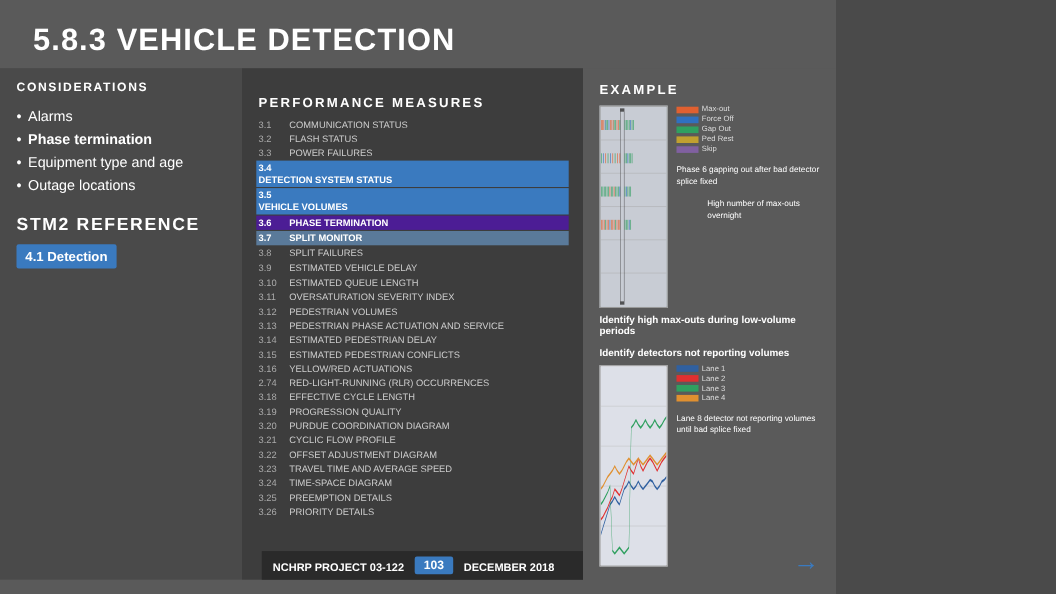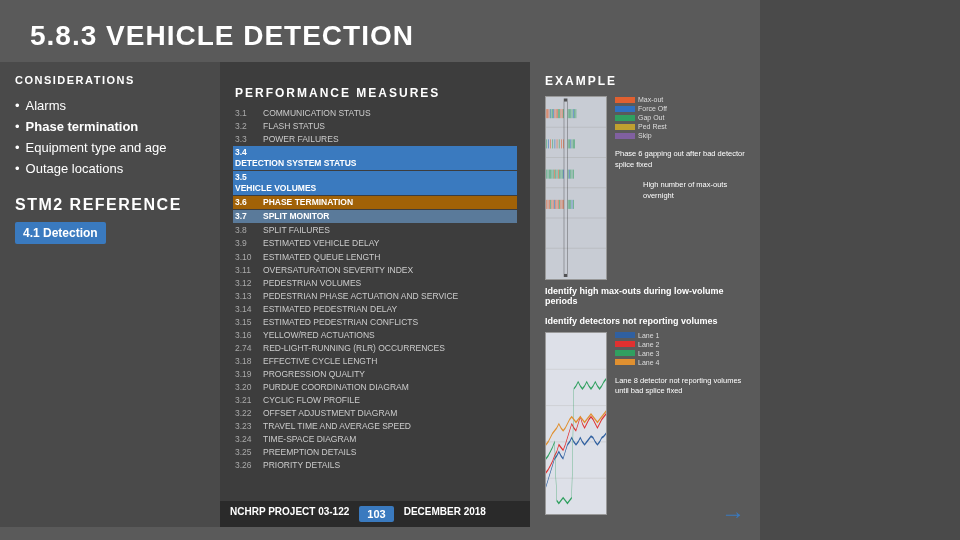--- a/index.html
+++ b/index.html
@@ -152,21 +152,21 @@
       flex-direction: column;
     }
 
     .perf-highlight-blue .perf-num,
     .perf-highlight-blue .perf-text {
       color: #ffffff;
       font-weight: bold;
     }
 
     .perf-highlight-orange {
-      background: #a16207;
+      background: #4c1d95;
       margin: -1px -2px;
       padding: 1px 2px;
     }
 
     .perf-highlight-orange .perf-num,
     .perf-highlight-orange .perf-text {
       color: #ffffff;
       font-weight: bold;
     }
 
@@ -179,25 +179,25 @@
     .perf-highlight-light .perf-num,
     .perf-highlight-light .perf-text {
       color: #ffffff;
       font-weight: bold;
     }
 
     
     .nchrp-bar {
       position: absolute;
       bottom: 0;
-      left: 0;
+      left: 18px;
       right: 0;
       background: #2a2a2a;
       display: flex;
-      align-items: flex-start;
+      align-items: flex-end;
       padding: 5px 10px;
       gap: 10px;
     }
 
     .nchrp-text {
       color: #ffffff;
       font-size: 10px;
       font-weight: bold;
     }
 

